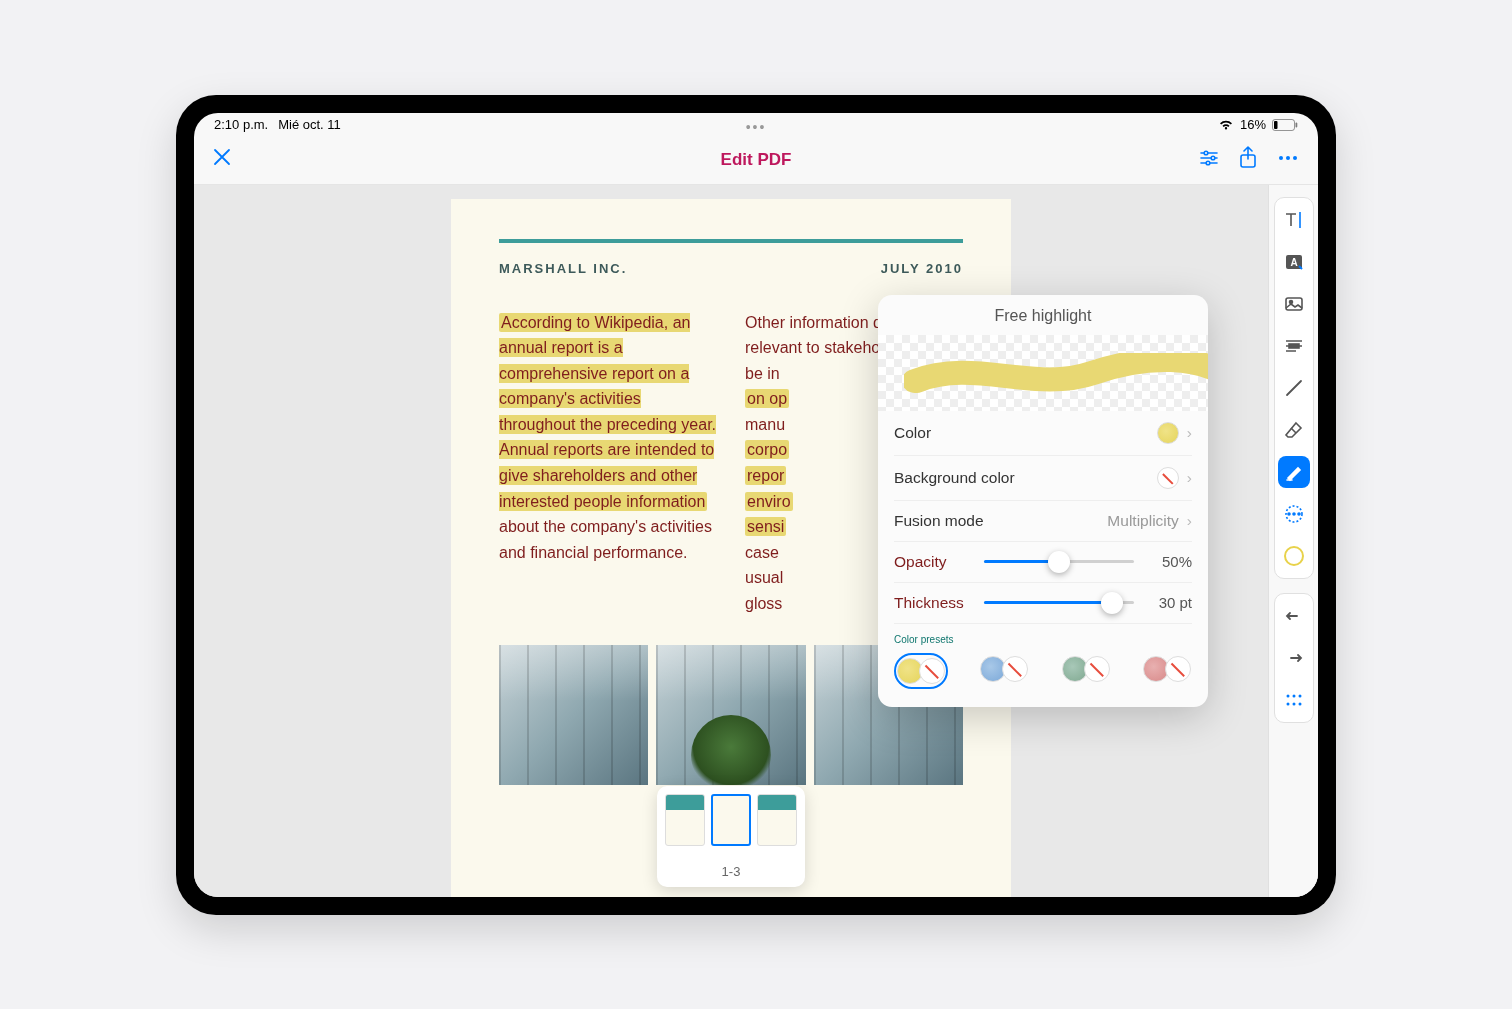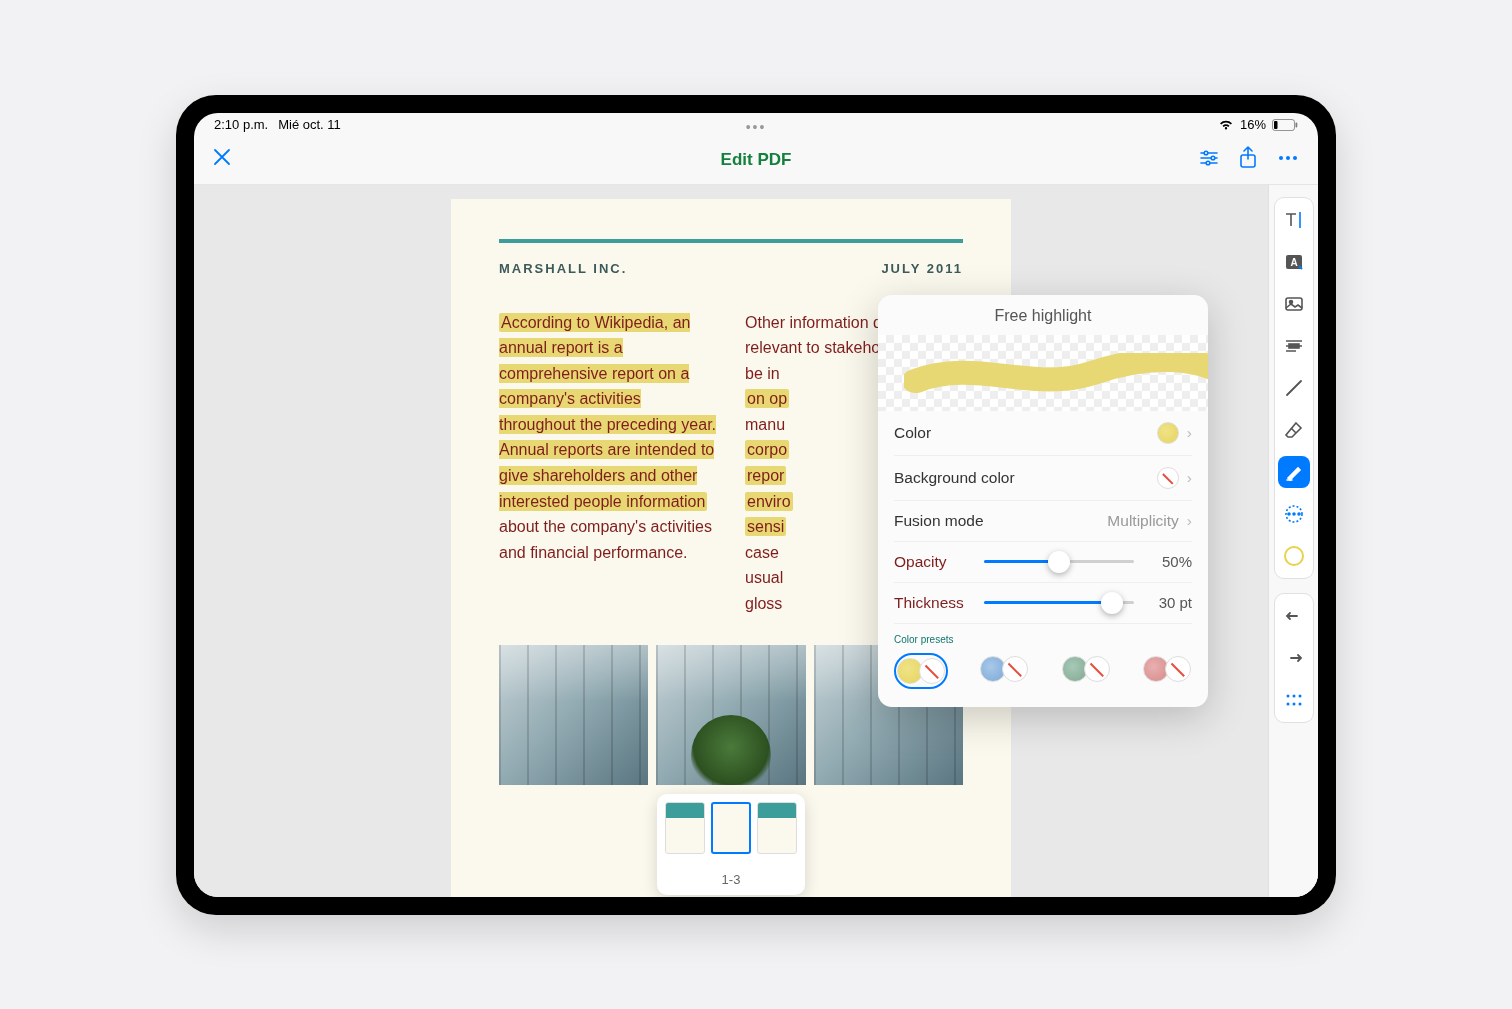--- a/index.html
+++ b/index.html
@@ -52,21 +52,21 @@
   background: #f8f8f8;
   position: relative;
 }
 .nav-left { width: 200px; }
 .nav-center {
   position: absolute;
   left: 50%;
   transform: translateX(-50%);
   text-align: center;
 }
-.nav-title { font-size: 17px; font-weight: 600; color: #15803d; }
+.nav-title { font-size: 17px; font-weight: 600; color: #be185d; }
 .nav-dots {
   position: absolute;
   left: 50%;
   transform: translateX(-50%);
   top: -18px;
   color: #999;
   font-size: 14px;
   letter-spacing: 2px;
 }
 .nav-right { display: flex; gap: 18px; align-items: center; }
@@ -150,21 +150,21 @@
   left: 50%;
   transform: translateX(-50%);
   width: 80px;
   height: 80px;
   background: radial-gradient(circle at 50% 40%, #4a7a3a 0%, #2d5020 60%, transparent 70%);
   border-radius: 50%;
 }
 
 .thumbs {
   position: absolute;
-  bottom: 2px;
+  bottom: 10px;
   left: 50%;
   transform: translateX(-50%);
   background: #fff;
   border-radius: 10px;
   box-shadow: 0 4px 16px rgba(0,0,0,0.15);
   padding: 8px;
   display: flex;
   flex-direction: column;
   align-items: center;
   gap: 18px;
@@ -425,21 +425,21 @@
         </span>
       </div>
     </div>
 
     <div class="content-area">
       <div class="document-view">
         <div class="page">
           <div class="page-rule"></div>
           <div class="page-header">
             <span>MARSHALL INC.</span>
-            <span>JULY 2011</span>
+            <span>JULY 2010</span>
           </div>
           <div class="page-columns">
             <div class="page-col">
               <span class="hl">According to Wikipedia, an annual report is a comprehensive report on a company's activities throughout the preceding year. Annual reports are intended to give shareholders and other interested people information</span><span> about the company's activities and financial performance.</span>
             </div>
             <div class="page-col">
               <span>Other information deemed relevant to stakeholders may be in</span><br>
               <span class="hl">on op</span><br>
               <span>manu</span><br>
               <span class="hl">corpo</span><br>

